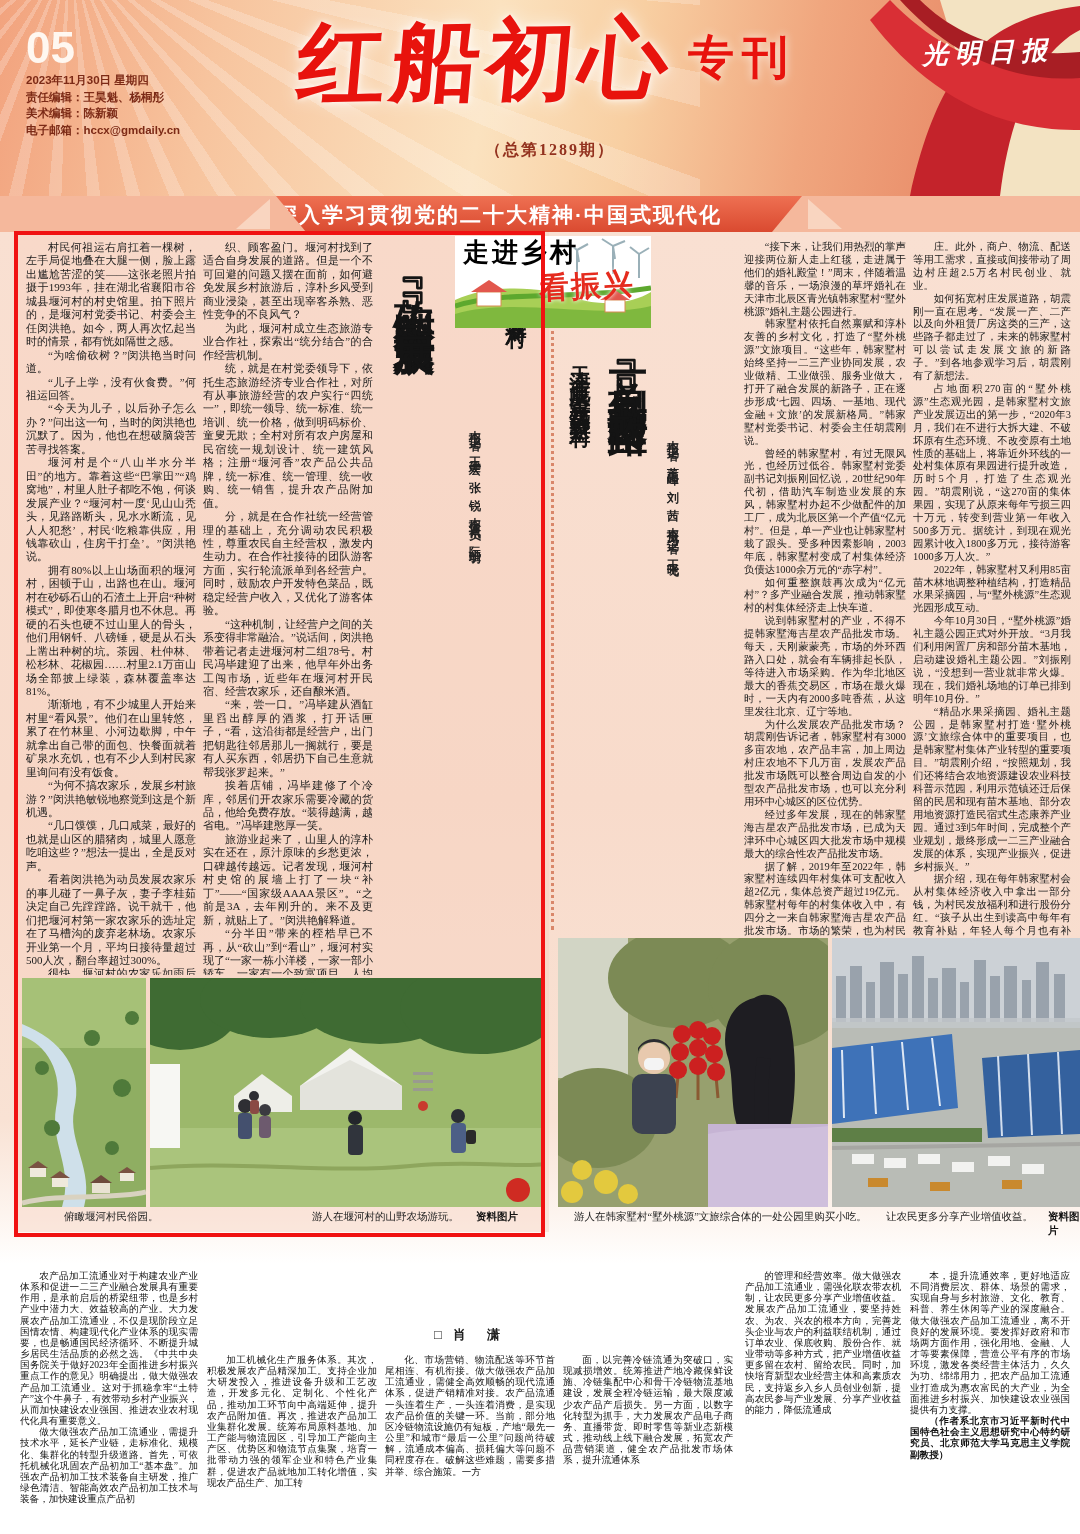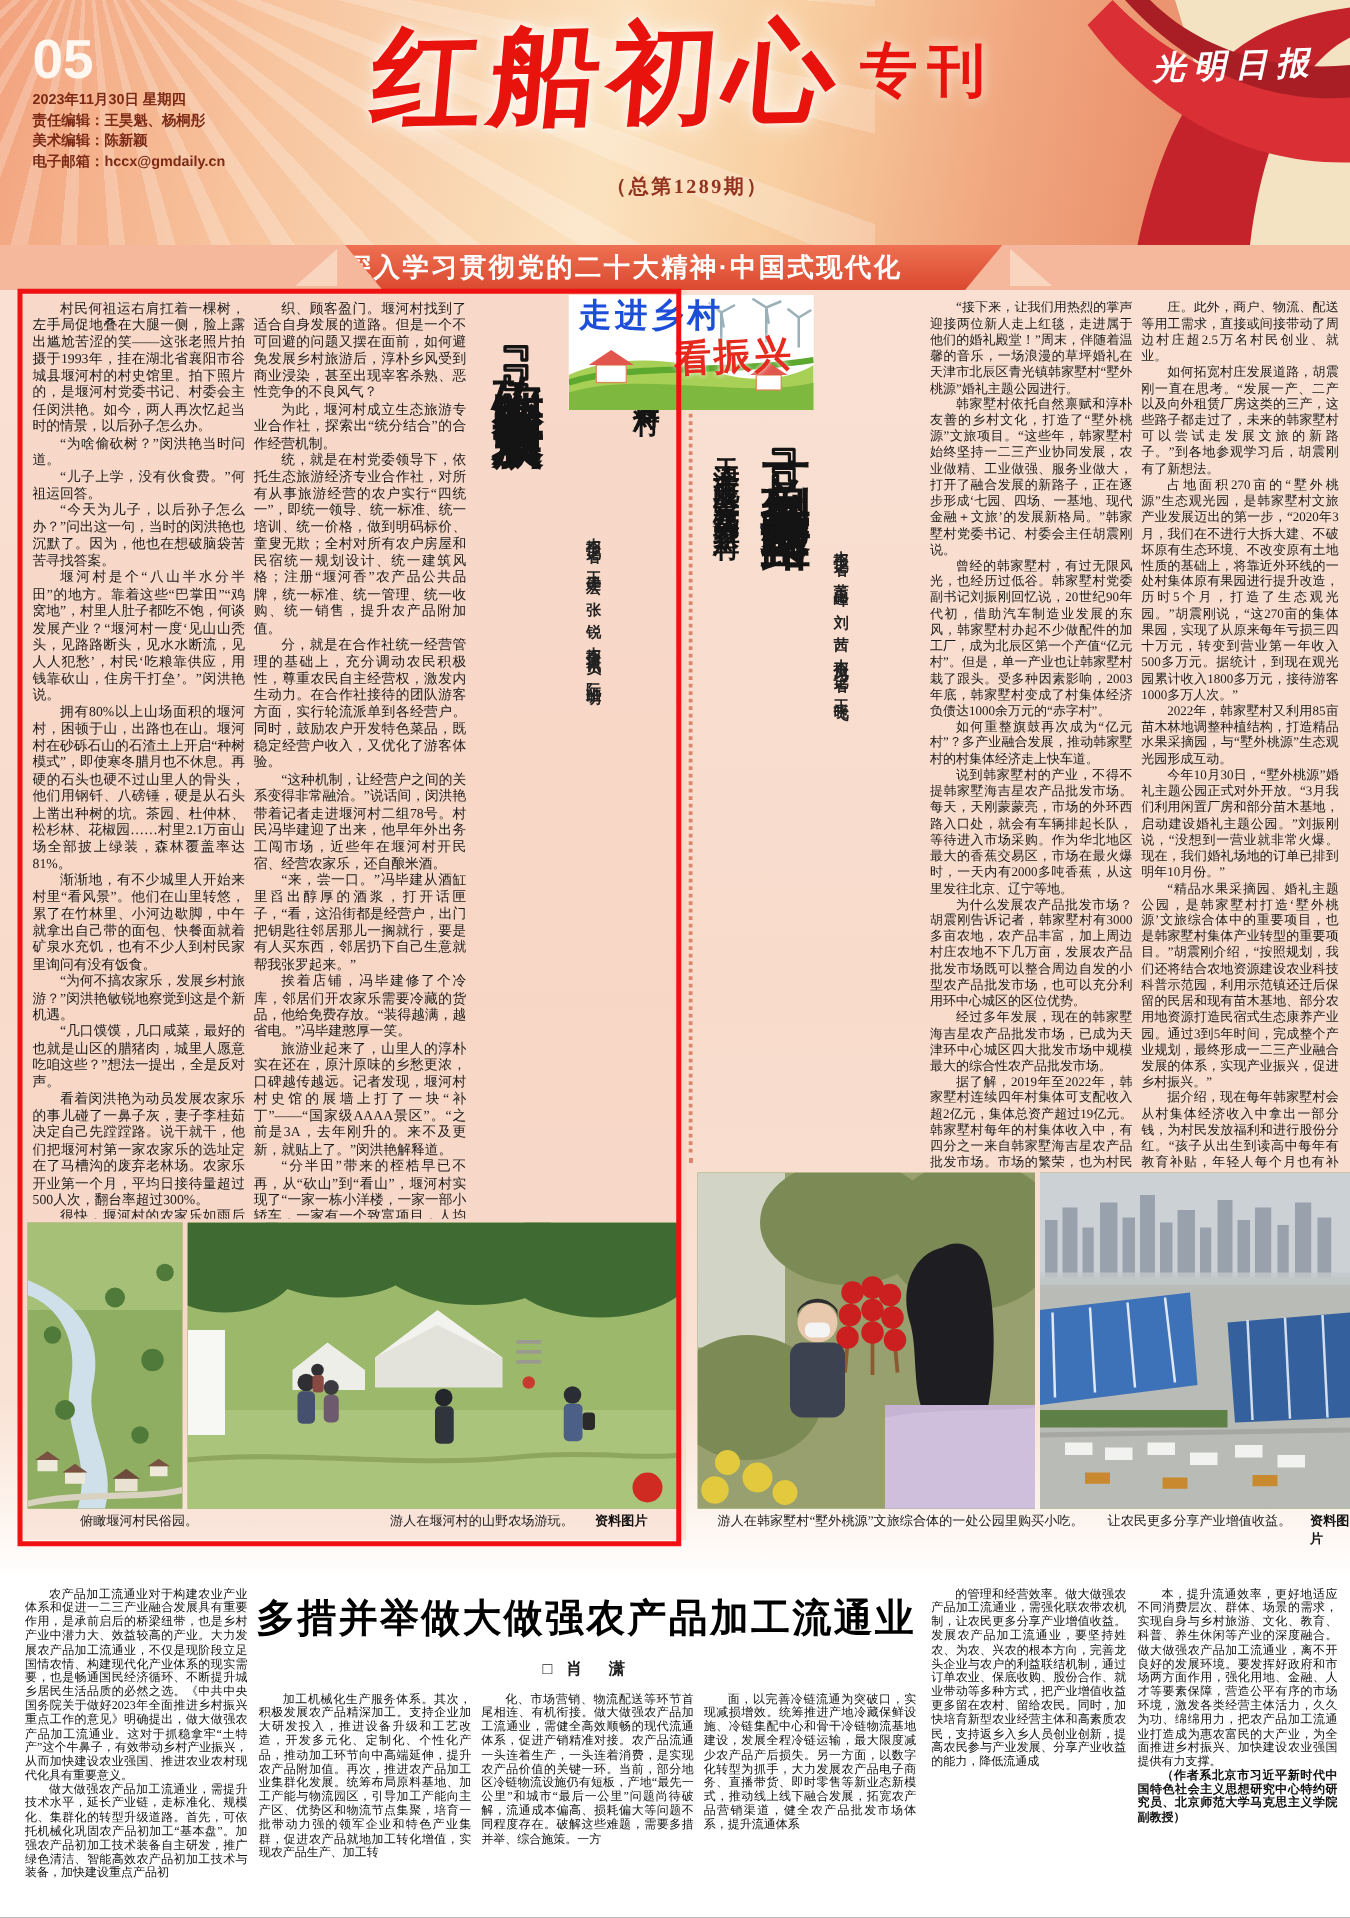--- a/index.html
+++ b/index.html
@@ -61,21 +61,21 @@
   .v-byline{font-size:12px;letter-spacing:3px;color:#222;font-weight:600;font-family:"Liberation Serif",serif;}
 
   
   .photo{overflow:hidden;background:#9db06e;}
   .photo svg{display:block;width:100%;height:100%;}
   .caps{font-size:10.5px;color:#222;}
   .caps .credit{font-weight:700;color:#111;}
 
   
   .badge{left:455px;top:236px;width:196px;height:92px;background:#fff;z-index:40;overflow:hidden;}
-  .badge-t1{position:absolute;left:8px;top:3px;font:900 26px/1 "Liberation Sans",sans-serif;color:#1d4ed8;letter-spacing:3px;text-shadow:0 0 4px #fff;}
+  .badge-t1{position:absolute;left:8px;top:3px;font:900 26px/1 "Liberation Sans",sans-serif;color:#000000;letter-spacing:3px;text-shadow:0 0 4px #fff;}
   .badge-t2{position:absolute;left:84px;top:35px;font:900 30px/1 "Liberation Sans",sans-serif;color:#e52b1e;letter-spacing:2px;transform:rotate(-3deg);text-shadow:0 0 4px #fff;}
 
   
   .bt{font-size:9.6px;line-height:11.15px;text-align:justify;color:#111;overflow:hidden;}
   .bt p{margin:0;text-indent:2em;}
   .bt-head{left:203px;top:1276px;width:532px;text-align:center;
        font:900 31px/1.2 "Liberation Serif",serif;color:#000;letter-spacing:2px;}
   .bt-byline{left:203px;top:1328px;width:532px;text-align:center;font:600 13px/1 "Liberation Serif",serif;color:#222;letter-spacing:4px;}
   .attr{font-weight:700;margin-top:2px;text-indent:2em;}
 </style>
@@ -111,21 +111,21 @@
   <div class="abs band-tri r"></div>
   <div class="abs band-core">
     <span>深入学习贯彻党的二十大精神·中国式现代化</span>
   </div>
 
   <div class="abs main-bg"></div>
   <div class="abs left-tint"></div>
   <div class="abs dotted-divider"></div>
 
   <div class="abs art" style="left:26px;top:241px;width:170px;height:734px;">
-      <p>村民何祖运右肩扛着一棵树，左手局促地叠在大腿一侧，脸上露出尴尬苦涩的笑——这张老照片拍摄于1993年，挂在湖北省襄阳市谷城县堰河村的村史馆里。拍下照片的，是堰河村党委书记、村委会主任闵洪艳。如今，两人再次忆起当时的情景，以后孙子怎么办。</p>
+      <p>村民何祖运右肩扛着一棵树，左手局促地叠在大腿一侧，脸上露出尴尬苦涩的笑——这张老照片拍摄于1993年，挂在湖北省襄阳市谷城县堰河村的村史馆里。拍下照片的，是堰河村党委书记、村委会主任闵洪艳。如今，两人再次忆起当时的情景，都有恍如隔世之感。</p>
       <p>“为啥偷砍树？”闵洪艳当时问道。</p>
       <p>“儿子上学，没有伙食费。”何祖运回答。</p>
       <p>“今天为儿子，以后孙子怎么办？”问出这一句，当时的闵洪艳也沉默了。因为，他也在想破脑袋苦苦寻找答案。</p>
       <p>堰河村是个“八山半水分半田”的地方。靠着这些“巴掌田”“鸡窝地”，村里人肚子都吃不饱，何谈发展产业？“堰河村一度‘见山山秃头，见路路断头，见水水断流，见人人犯愁’，村民‘吃粮靠供应，用钱靠砍山，住房干打垒’。”闵洪艳说。</p>
       <p>拥有80%以上山场面积的堰河村，困顿于山，出路也在山。堰河村在砂砾石山的石渣土上开启“种树模式”，即使寒冬腊月也不休息。再硬的石头也硬不过山里人的骨头，他们用钢钎、八磅锤，硬是从石头上凿出种树的坑。茶园、杜仲林、松杉林、花椒园……村里2.1万亩山场全部披上绿装，森林覆盖率达81%。</p>
       <p>渐渐地，有不少城里人开始来村里“看风景”。他们在山里转悠，累了在竹林里、小河边歇脚，中午就拿出自己带的面包、快餐面就着矿泉水充饥，也有不少人到村民家里询问有没有饭食。</p>
       <p>“为何不搞农家乐，发展乡村旅游？”闵洪艳敏锐地察觉到这是个新机遇。</p>
       <p>“几口馍馍，几口咸菜，最好的也就是山区的腊猪肉，城里人愿意吃咱这些？”想法一提出，全是反对声。</p>
       <p>看着闵洪艳为动员发展农家乐的事儿碰了一鼻子灰，妻子李桂茹决定自己先蹚蹚路。说干就干，他们把堰河村第一家农家乐的选址定在了马槽沟的废弃老林场。农家乐开业第一个月，平均日接待量超过500人次，翻台率超过300%。</p>
       <p>很快，堰河村的农家乐如雨后春笋般冒了出来。如今，堰河村超半数农户经营农家乐，民宿也布满村庄。“一个农家乐挣个十来万元，一间民宿少算也能有几万块的收入。”村里福德楼民宿的负责人闵谷月说。</p>
@@ -370,21 +370,20 @@
   <div class="abs caps" style="left:556px;top:1210px;width:524px;height:18px;">
     <span class="abs" style="left:18px;">游人在韩家墅村“墅外桃源”文旅综合体的一处公园里购买小吃。</span>
     <span class="abs" style="left:330px;">让农民更多分享产业增值收益。</span>
     <span class="abs credit" style="left:492px;">资料图片</span>
   </div>
 
   <div class="abs bt" style="left:20px;top:1270px;width:178px;height:262px;">
       <p>农产品加工流通业对于构建农业产业体系和促进一二三产业融合发展具有重要作用，是承前启后的桥梁纽带，也是乡村产业中潜力大、效益较高的产业。大力发展农产品加工流通业，不仅是现阶段立足国情农情、构建现代化产业体系的现实需要，也是畅通国民经济循环、不断提升城乡居民生活品质的必然之选。《中共中央 国务院关于做好2023年全面推进乡村振兴重点工作的意见》明确提出，做大做强农产品加工流通业。这对于抓稳拿牢“土特产”这个牛鼻子，有效带动乡村产业振兴，从而加快建设农业强国、推进农业农村现代化具有重要意义。</p>
       <p>做大做强农产品加工流通业，需提升技术水平，延长产业链，走标准化、规模化、集群化的转型升级道路。首先，可依托机械化巩固农产品初加工“基本盘”。加强农产品初加工技术装备自主研发，推广绿色清洁、智能高效农产品初加工技术与装备，加快建设重点产品初</p>
     </div>
-  <div class="abs bt-head">多措并举做大做强农产品加工流通业</div>
   <div class="abs bt-byline">□ 肖　潇</div>
   <div class="abs bt" style="left:207px;top:1354px;width:170px;height:178px;">
       <p>加工机械化生产服务体系。其次，积极发展农产品精深加工。支持企业加大研发投入，推进设备升级和工艺改造，开发多元化、定制化、个性化产品，推动加工环节向中高端延伸，提升农产品附加值。再次，推进农产品加工业集群化发展。统筹布局原料基地、加工产能与物流园区，引导加工产能向主产区、优势区和物流节点集聚，培育一批带动力强的领军企业和特色产业集群，促进农产品就地加工转化增值，实现农产品生产、加工转</p>
     </div>
   <div class="abs bt" style="left:385px;top:1354px;width:170px;height:178px;">
       <p>化、市场营销、物流配送等环节首尾相连、有机衔接。做大做强农产品加工流通业，需健全高效顺畅的现代流通体系，促进产销精准对接。农产品流通一头连着生产，一头连着消费，是实现农产品价值的关键一环。当前，部分地区冷链物流设施仍有短板，产地“最先一公里”和城市“最后一公里”问题尚待破解，流通成本偏高、损耗偏大等问题不同程度存在。破解这些难题，需要多措并举、综合施策。一方</p>
     </div>
   <div class="abs bt" style="left:563px;top:1354px;width:170px;height:178px;">
       <p>面，以完善冷链流通为突破口，实现减损增效。统筹推进产地冷藏保鲜设施、冷链集配中心和骨干冷链物流基地建设，发展全程冷链运输，最大限度减少农产品产后损失。另一方面，以数字化转型为抓手，大力发展农产品电子商务、直播带货、即时零售等新业态新模式，推动线上线下融合发展，拓宽农产品营销渠道，健全农产品批发市场体系，提升流通体系</p>
     </div>

